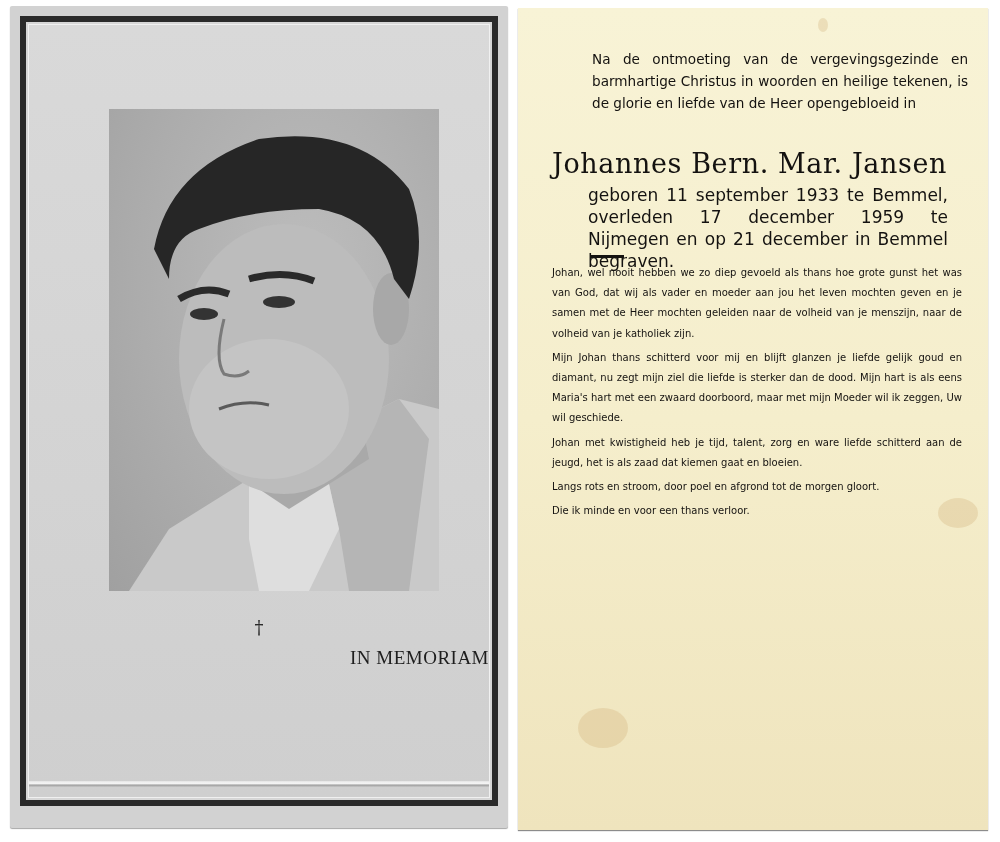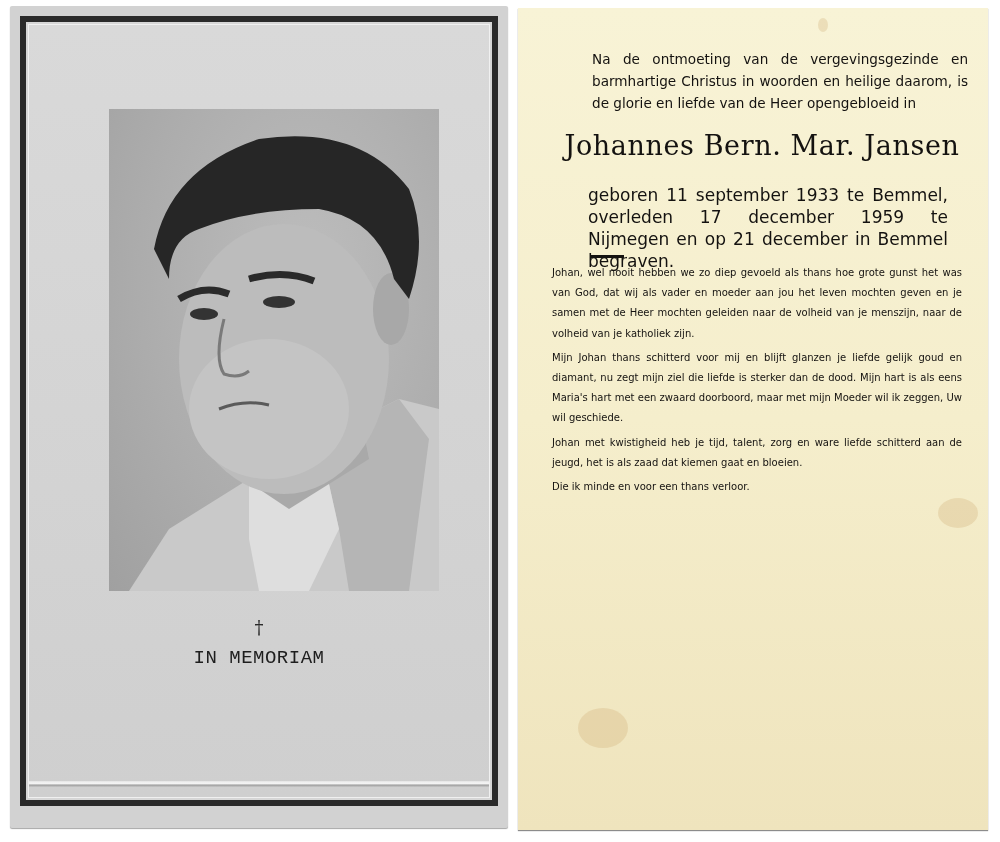--- a/index.html
+++ b/index.html
@@ -25,23 +25,23 @@
       position: absolute; left: 80px; top: 84px; width: 330px; height: 482px;
       background: radial-gradient(ellipse at 60% 35%, #bdbdbd 0%, #acacac 60%, #a0a0a0 100%);
       overflow: hidden;
     }
     .photo svg { display: block; }
     .cross {
       position: absolute; left: 0; right: 0; top: 592px; text-align: center;
       font-size: 18px; color: #2a2a2a; font-family: "DejaVu Serif", serif;
     }
     .memoriam {
-      position: absolute; left: 0; right: 0; top: 622px; text-align: center;
+      position: absolute; left: 0; right: 0; top: 622px; text-align: right;
       font-size: 19px; color: #1e1e1e; letter-spacing: 0.5px;
-      font-family: Liberation Mono, monospace;
+      font-family: Liberation Serif, serif;
     }
     .crease {
       position: absolute; left: 0; right: 0; top: 756px; height: 6px;
       background: linear-gradient(180deg, #e8e8e8 0%, #ffffff 40%, #9a9a9a 70%, #c6c6c6 100%);
       opacity: 0.85;
     }
 
     
     .back {
       position: absolute; left: 518px; top: 8px; width: 470px; height: 822px;
@@ -51,22 +51,22 @@
       font-family: "DejaVu Sans", sans-serif;
     }
     .stain {
       position: absolute; border-radius: 50%; background: rgba(205,170,110,0.28);
     }
     .intro {
       position: absolute; left: 74px; top: 40px; width: 376px;
       font-size: 13.6px; line-height: 22px; text-align: justify;
     }
     .name {
-      position: absolute; left: 34px; top: 122px; width: 420px;
-      font-family: "DejaVu Serif", serif; font-size: 27px; letter-spacing: 0.6px; white-space: nowrap; text-align: center;
+      position: absolute; left: 34px; top: 140px; width: 420px;
+      font-family: "DejaVu Serif", serif; font-size: 27px; letter-spacing: 0.6px; white-space: nowrap;
     }
     .dates {
       position: absolute; left: 70px; top: 176px; width: 360px;
       font-size: 17px; line-height: 22px; text-align: justify;
     }
     .rule {
       position: absolute; left: 72px; top: 247px; width: 34px; height: 3px; background: #141210;
     }
     .body-text {
       position: absolute; left: 34px; top: 255px; width: 410px;
@@ -112,24 +112,25 @@
       <div class="crease"></div>
     </div>
   </div>
 </div>
 
 <div class="back">
   <div class="stain" style="left:300px;top:10px;width:10px;height:14px;"></div>
   <div class="stain" style="left:420px;top:490px;width:40px;height:30px;"></div>
   <div class="stain" style="left:60px;top:700px;width:50px;height:40px;"></div>
 
-  <div class="intro">Na de ontmoeting van de vergevingsgezinde en barmhartige Christus in woorden en heilige daarom, is de glorie en liefde van de Heer opengebloeid in</div>
+  <div class="intro">Na de ontmoeting van de vergevingsgezinde en barmhartige Christus in woorden en heilige tekenen, is de glorie en liefde van de Heer opengebloeid in</div>
   <div class="name">Johannes Bern. Mar. Jansen</div>
   <div class="dates">geboren 11 september 1933 te Bemmel, overleden 17 december 1959 te Nijmegen en op 21 december in Bemmel begraven.</div>
   <div class="rule"></div>
 
   <div class="body-text">
     <p>Johan, wel nooit hebben we zo diep gevoeld als thans hoe grote gunst het was van God, dat wij als vader en moeder aan jou het leven mochten geven en je samen met de Heer mochten geleiden naar de volheid van je menszijn, naar de volheid van je katholiek zijn.</p>
     <p>Mijn Johan thans schitterd voor mij en blijft glanzen je liefde gelijk goud en diamant, nu zegt mijn ziel die liefde is sterker dan de dood. Mijn hart is als eens Maria's hart met een zwaard doorboord, maar met mijn Moeder wil ik zeggen, Uw wil geschiede.</p>
     <p>Johan met kwistigheid heb je tijd, talent, zorg en ware liefde schitterd aan de jeugd, het is als zaad dat kiemen gaat en bloeien.</p>
+    <p>Langs rots en stroom, door poel en afgrond tot de morgen gloort.</p>
     <p>Die ik minde en voor een thans verloor.</p>
   </div>
 </div>
 
 </body></html>

